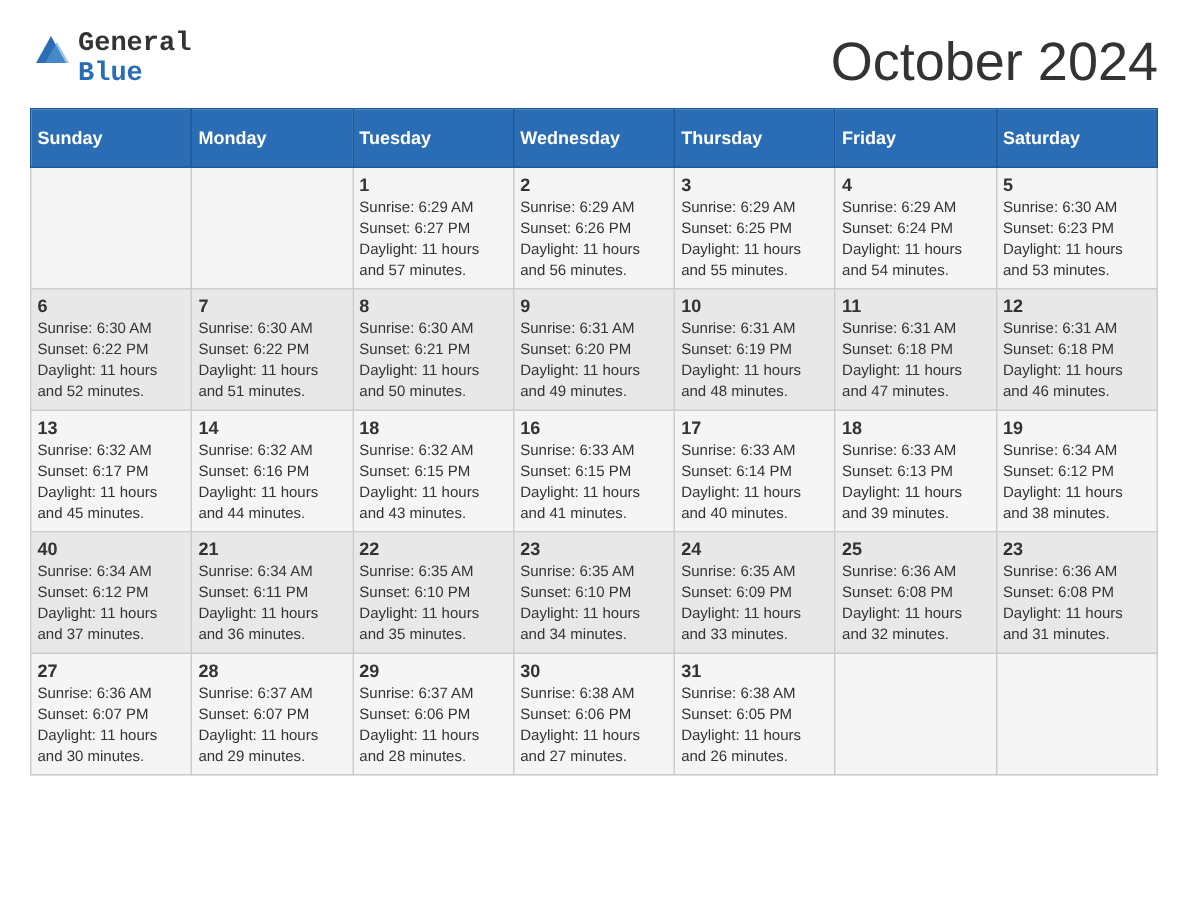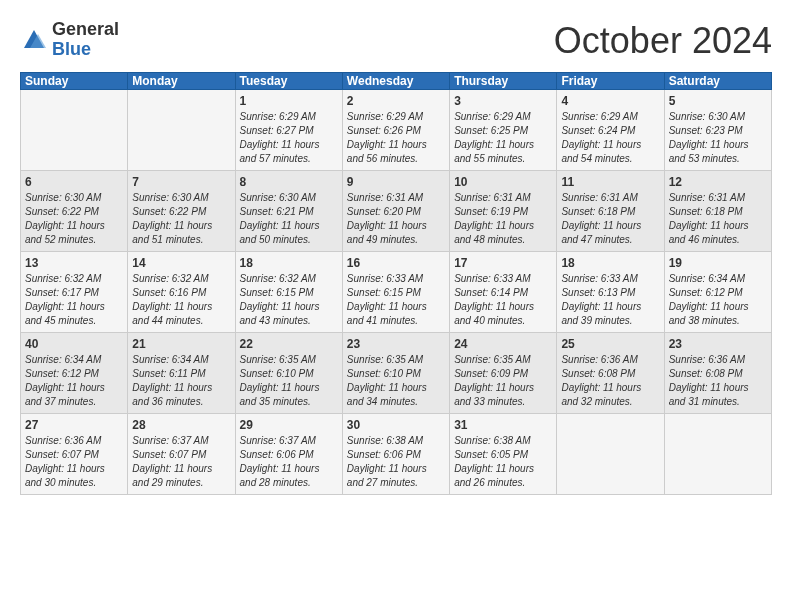--- a/index.html
+++ b/index.html
@@ -11,21 +11,22 @@
       padding: 20px;
     }
     .header {
       display: flex;
       justify-content: space-between;
       align-items: flex-start;
       margin-bottom: 10px;
     }
     .logo {
       display: flex;
-      align-items: center;
+      align-items: flex-start;
+      font-family: Liberation Mono, monospace;
     }
     .logo-text {
       display: flex;
       flex-direction: column;
       line-height: 1.1;
     }
     .logo-general {
       font-size: 18px;
       font-weight: bold;
       color: #333;
@@ -53,21 +54,21 @@
       color: #555;
     }
     .calendar {
       width: 100%;
       border-collapse: collapse;
       font-size: 11px;
     }
     .calendar thead th {
       background-color: #2a6db5;
       color: #fff;
-      padding: 1px 4px;
+      padding: 12px 4px;
       text-align: left;
       font-size: 12px;
       border: 1px solid #1a5a9a;
     }
     .calendar tbody td {
       vertical-align: top;
       border: 1px solid #ccc;
       padding: 4px;
       width: 107px;
       min-height: 80px;
@@ -82,21 +83,20 @@
       font-size: 12px;
       font-weight: bold;
       color: #333;
       display: block;
       margin-bottom: 2px;
     }
     .day-info {
       font-size: 10px;
       color: #333;
       line-height: 1.4;
-      font-style: italic;
     }
     .empty-cell {
       background-color: #f5f5f5 !important;
     }
   </style>
 </head>
 <body>
 
 <div class="header">
   <div class="logo">

